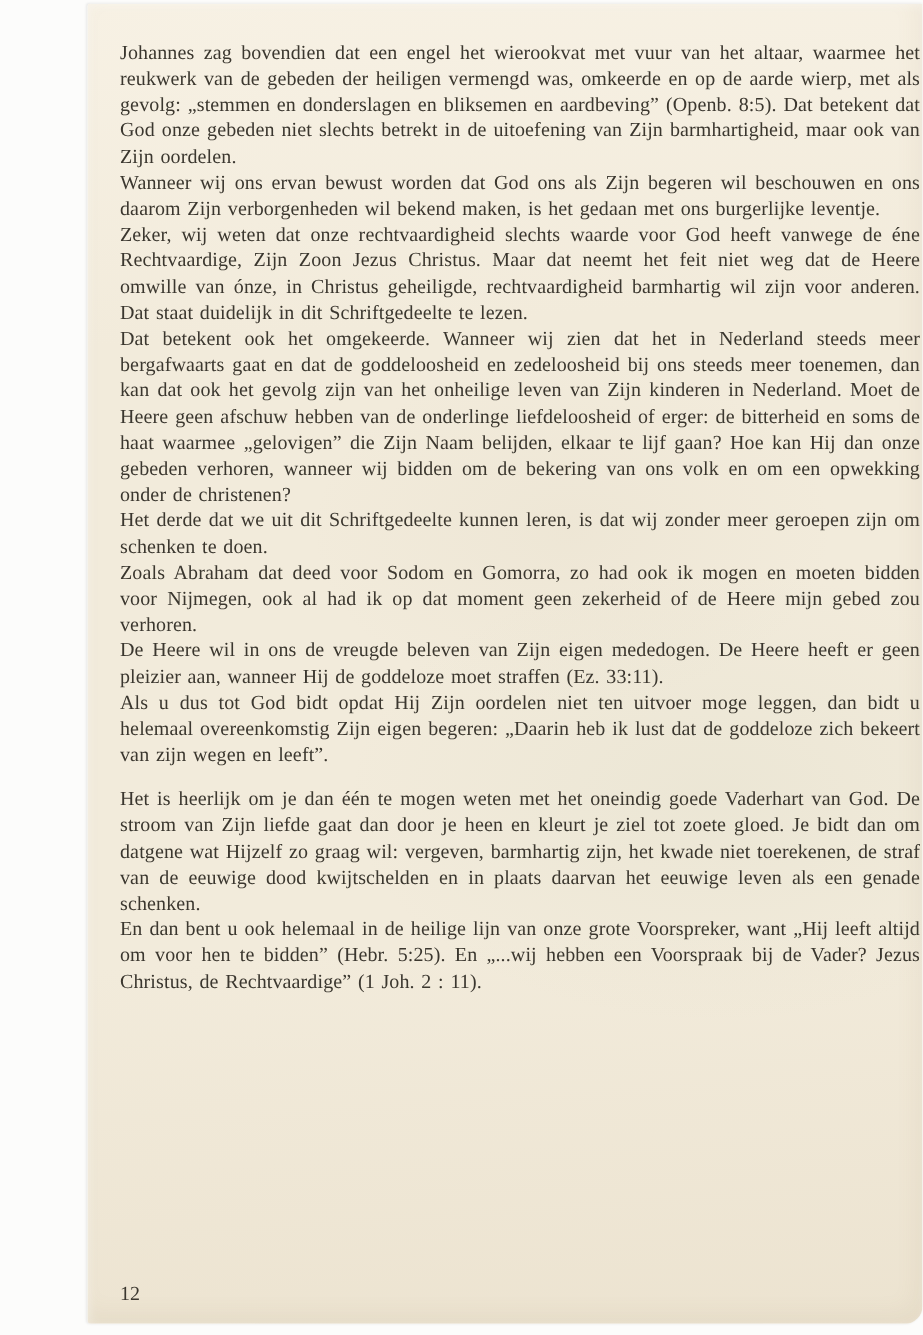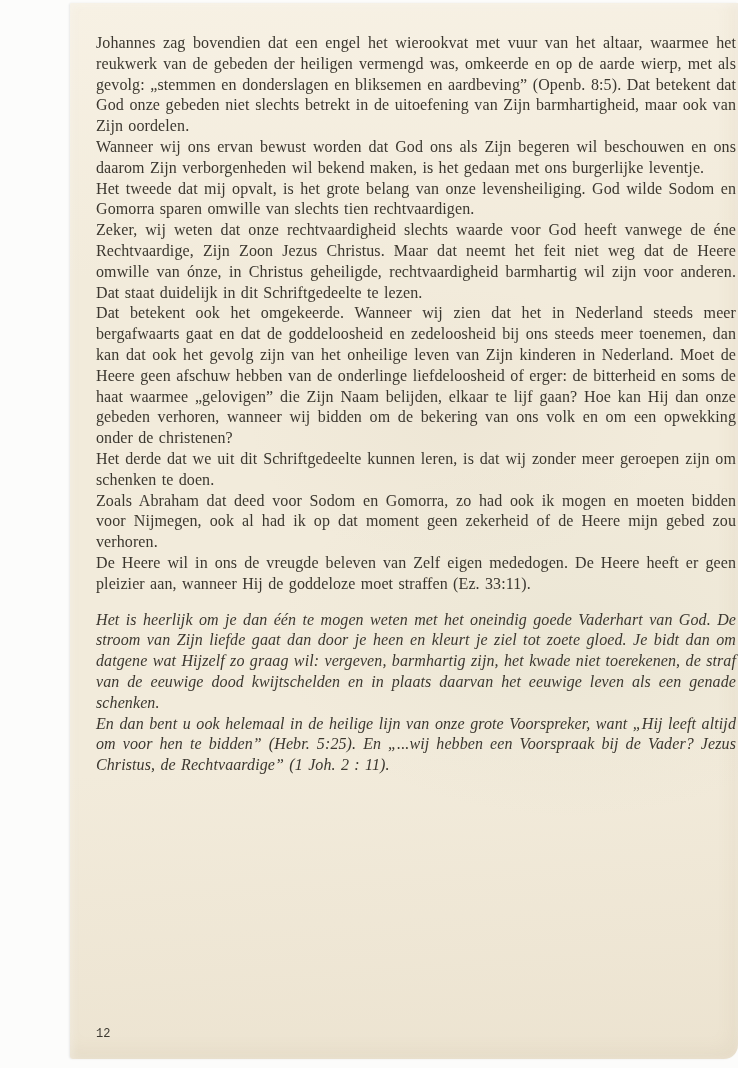--- a/index.html
+++ b/index.html
@@ -38,50 +38,50 @@
     text-align:justify;
     letter-spacing:0.1px;
     word-spacing:1.2px;
   }
   .content p{margin:0;}
   .heading{
     font-weight:700;
     margin:13px 0 0 0;
   }
   .block{margin:0;}
-  .block.gap{margin-top:15px;font-style:italic;}
+  .block.gap{margin-top:15px;}
   .pageno{
     position:absolute;
     left:26px;top:1024px;
-    font-family:Liberation Mono, monospace;
-    font-size:12px;
+    font-family:Liberation Serif, serif;
+    font-size:16px;
     color:var(--ink);
   }
 </style>
 </head>
 <body>
 
 <div class="scan">
   <div class="content">
 
     <section class="block">
       <p>Johannes zag bovendien dat een engel het wierookvat met vuur van het altaar, waarmee het reukwerk van de gebeden der heiligen vermengd was, omkeerde en op de aarde wierp, met als gevolg: „stemmen en donderslagen en bliksemen en aardbeving” (Openb. 8:5). Dat betekent dat God onze gebeden niet slechts betrekt in de uitoefening van Zijn barmhartigheid, maar ook van Zijn oordelen.</p>
       <p>Wanneer wij ons ervan bewust worden dat God ons als Zijn begeren wil beschouwen en ons daarom Zijn verborgenheden wil bekend maken, is het gedaan met ons burgerlijke leventje.</p>
     </section>
 
     <section class="block">
-      <p>Het tweede dat mij opvalt, is het grote belang van onze levensheiliging. God wilde Sodom en Gomorra sparen omwille van slechts tien rechtvaardigen.</p>
       <p>Zeker, wij weten dat onze rechtvaardigheid slechts waarde voor God heeft vanwege de éne Rechtvaardige, Zijn Zoon Jezus Christus. Maar dat neemt het feit niet weg dat de Heere omwille van ónze, in Christus geheiligde, rechtvaardigheid barmhartig wil zijn voor anderen. Dat staat duidelijk in dit Schriftgedeelte te lezen.</p>
       <p>Dat betekent ook het omgekeerde. Wanneer wij zien dat het in Nederland steeds meer bergafwaarts gaat en dat de goddeloosheid en zedeloosheid bij ons steeds meer toenemen, dan kan dat ook het gevolg zijn van het onheilige leven van Zijn kinderen in Nederland. Moet de Heere geen afschuw hebben van de onderlinge liefdeloosheid of erger: de bitterheid en soms de haat waarmee „gelovigen” die Zijn Naam belijden, elkaar te lijf gaan? Hoe kan Hij dan onze gebeden verhoren, wanneer wij bidden om de bekering van ons volk en om een opwekking onder de christenen?</p>
     </section>
 
     <section class="block">
       <p>Het derde dat we uit dit Schriftgedeelte kunnen leren, is dat wij zonder meer geroepen zijn om schenken te doen.</p>
       <p>Zoals Abraham dat deed voor Sodom en Gomorra, zo had ook ik mogen en moeten bidden voor Nijmegen, ook al had ik op dat moment geen zekerheid of de Heere mijn gebed zou verhoren.</p>
-      <p>De Heere wil in ons de vreugde beleven van Zelf eigen mededogen. De Heere heeft er geen pleizier aan, wanneer Hij de goddeloze moet straffen (Ez. 33:11).</p>
+      <p>De Heere wil in ons de vreugde beleven van Zijn eigen mededogen. De Heere heeft er geen pleizier aan, wanneer Hij de goddeloze moet straffen (Ez. 33:11).</p>
+      <p>Als u dus tot God bidt opdat Hij Zijn oordelen niet ten uitvoer moge leggen, dan bidt u helemaal overeenkomstig Zijn eigen begeren: „Daarin heb ik lust dat de goddeloze zich bekeert van zijn wegen en leeft”.</p>
     </section>
 
     <section class="block gap">
       <p>Het is heerlijk om je dan één te mogen weten met het oneindig goede Vaderhart van God. De stroom van Zijn liefde gaat dan door je heen en kleurt je ziel tot zoete gloed. Je bidt dan om datgene wat Hijzelf zo graag wil: vergeven, barmhartig zijn, het kwade niet toerekenen, de straf van de eeuwige dood kwijtschelden en in plaats daarvan het eeuwige leven als een genade schenken.</p>
       <p>En dan bent u ook helemaal in de heilige lijn van onze grote Voorspreker, want „Hij leeft altijd om voor hen te bidden” (Hebr. 5:25). En „...wij hebben een Voorspraak bij de Vader? Jezus Christus, de Rechtvaardige” (1 Joh. 2 : 11).</p>
     </section>
 
   </div>
 
   <div class="pageno">12</div>

